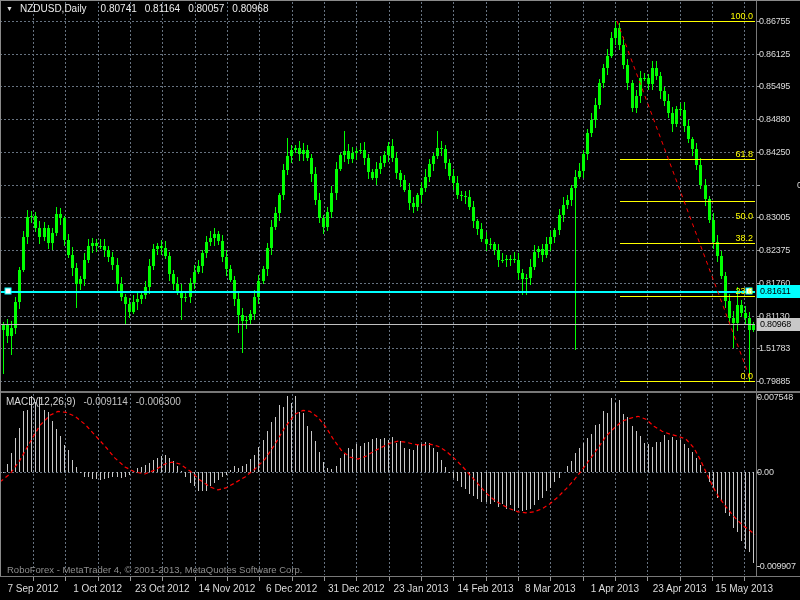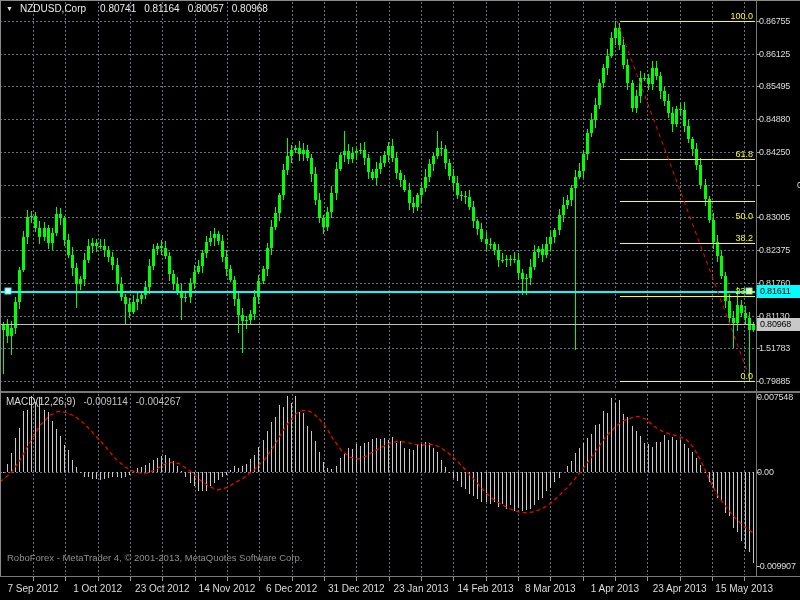--- a/index.html
+++ b/index.html
@@ -7,21 +7,21 @@
           font-family:"Liberation Sans",sans-serif;-webkit-font-smoothing:none;}
   .border-top{position:absolute;left:0;top:0;width:800px;height:1px;background:#8a8a8a;}
   .border-left{position:absolute;left:0;top:0;width:1px;height:576px;background:#8a8a8a;}
   #chart-svg{position:absolute;left:0;top:0;}
   .chart-title{position:absolute;left:6px;top:3px;color:#ececec;font-size:10px;white-space:nowrap;}
   .chart-title .tri{font-size:7px;margin-right:7px;vertical-align:1px;color:#e0e0e0;}
   .chart-title .sym{margin-right:14px;}
   .chart-title .num{margin-right:8px;}
   .macd-label{position:absolute;left:6px;top:396px;color:#d8d8d8;font-size:10px;white-space:nowrap;}
   .macd-label .val{color:#c0c0c0;margin-left:8px;}
-  .copyright{position:absolute;left:7px;top:552px;color:#8f8f8f;font-size:9.5px;white-space:nowrap;}
+  .copyright{position:absolute;left:7px;top:564px;color:#8f8f8f;font-size:9.5px;white-space:nowrap;}
   .axis-label{position:absolute;left:759px;color:#dcdcdc;font-size:9px;line-height:11px;white-space:nowrap;letter-spacing:-0.2px;}
   .macd-axis-label{left:757px;}
   .date-label{position:absolute;color:#dcdcdc;font-size:10px;top:583px;transform:translateX(-50%);white-space:nowrap;}
   .fib-label{position:absolute;right:47px;color:#ffff00;font-size:9px;white-space:nowrap;}
   .price-tag{position:absolute;left:756px;width:52px;height:13px;font-size:9px;line-height:13px;
              color:#000;padding-left:4px;box-sizing:border-box;letter-spacing:-0.2px;}
   .sep-h{position:absolute;left:0;width:800px;background:#787878;}
   .sep-v{position:absolute;top:0;width:1px;height:576px;background:#787878;}
 </style>
 </head>
@@ -700,25 +700,25 @@
       <line x1="550.5" y1="577" x2="550.5" y2="581" stroke="#999" shape-rendering="crispEdges"></line>
       <line x1="583.5" y1="577" x2="583.5" y2="581" stroke="#999" shape-rendering="crispEdges"></line>
       <line x1="615.5" y1="577" x2="615.5" y2="581" stroke="#999" shape-rendering="crispEdges"></line>
       <line x1="647.5" y1="577" x2="647.5" y2="581" stroke="#999" shape-rendering="crispEdges"></line>
       <line x1="680.5" y1="577" x2="680.5" y2="581" stroke="#999" shape-rendering="crispEdges"></line>
       <line x1="712.5" y1="577" x2="712.5" y2="581" stroke="#999" shape-rendering="crispEdges"></line>
       <line x1="744.5" y1="577" x2="744.5" y2="581" stroke="#999" shape-rendering="crispEdges"></line>
     </svg>
 
   <div class="chart-title">
-    <span class="tri">▼</span><span class="sym">NZDUSD,Corp</span><span class="num">0.80741</span><span class="num">0.81164</span><span class="num">0.80057</span><span class="num">0.80968</span>
+    <span class="tri">▼</span><span class="sym">NZDUSD,Daily</span><span class="num">0.80741</span><span class="num">0.81164</span><span class="num">0.80057</span><span class="num">0.80968</span>
   </div>
 
   <div class="macd-label">
-    <span>MACD(12,26,9)</span><span class="val">-0.009114</span><span class="val">-0.004267</span>
+    <span>MACD(12,26,9)</span><span class="val">-0.009114</span><span class="val">-0.006300</span>
   </div>
 
   <div class="copyright">RoboForex - MetaTrader 4, © 2001-2013, MetaQuotes Software Corp.</div>
 
   <div id="price-axis">
       <div class="axis-label" style="top: 16px;">0.86755</div>
       <div class="axis-label" style="top: 48.7273px;">0.86125</div>
       <div class="axis-label" style="top: 81.4545px;">0.85495</div>
       <div class="axis-label" style="top: 114.182px;">0.84880</div>
       <div class="axis-label" style="top: 146.909px;">0.84250</div>

